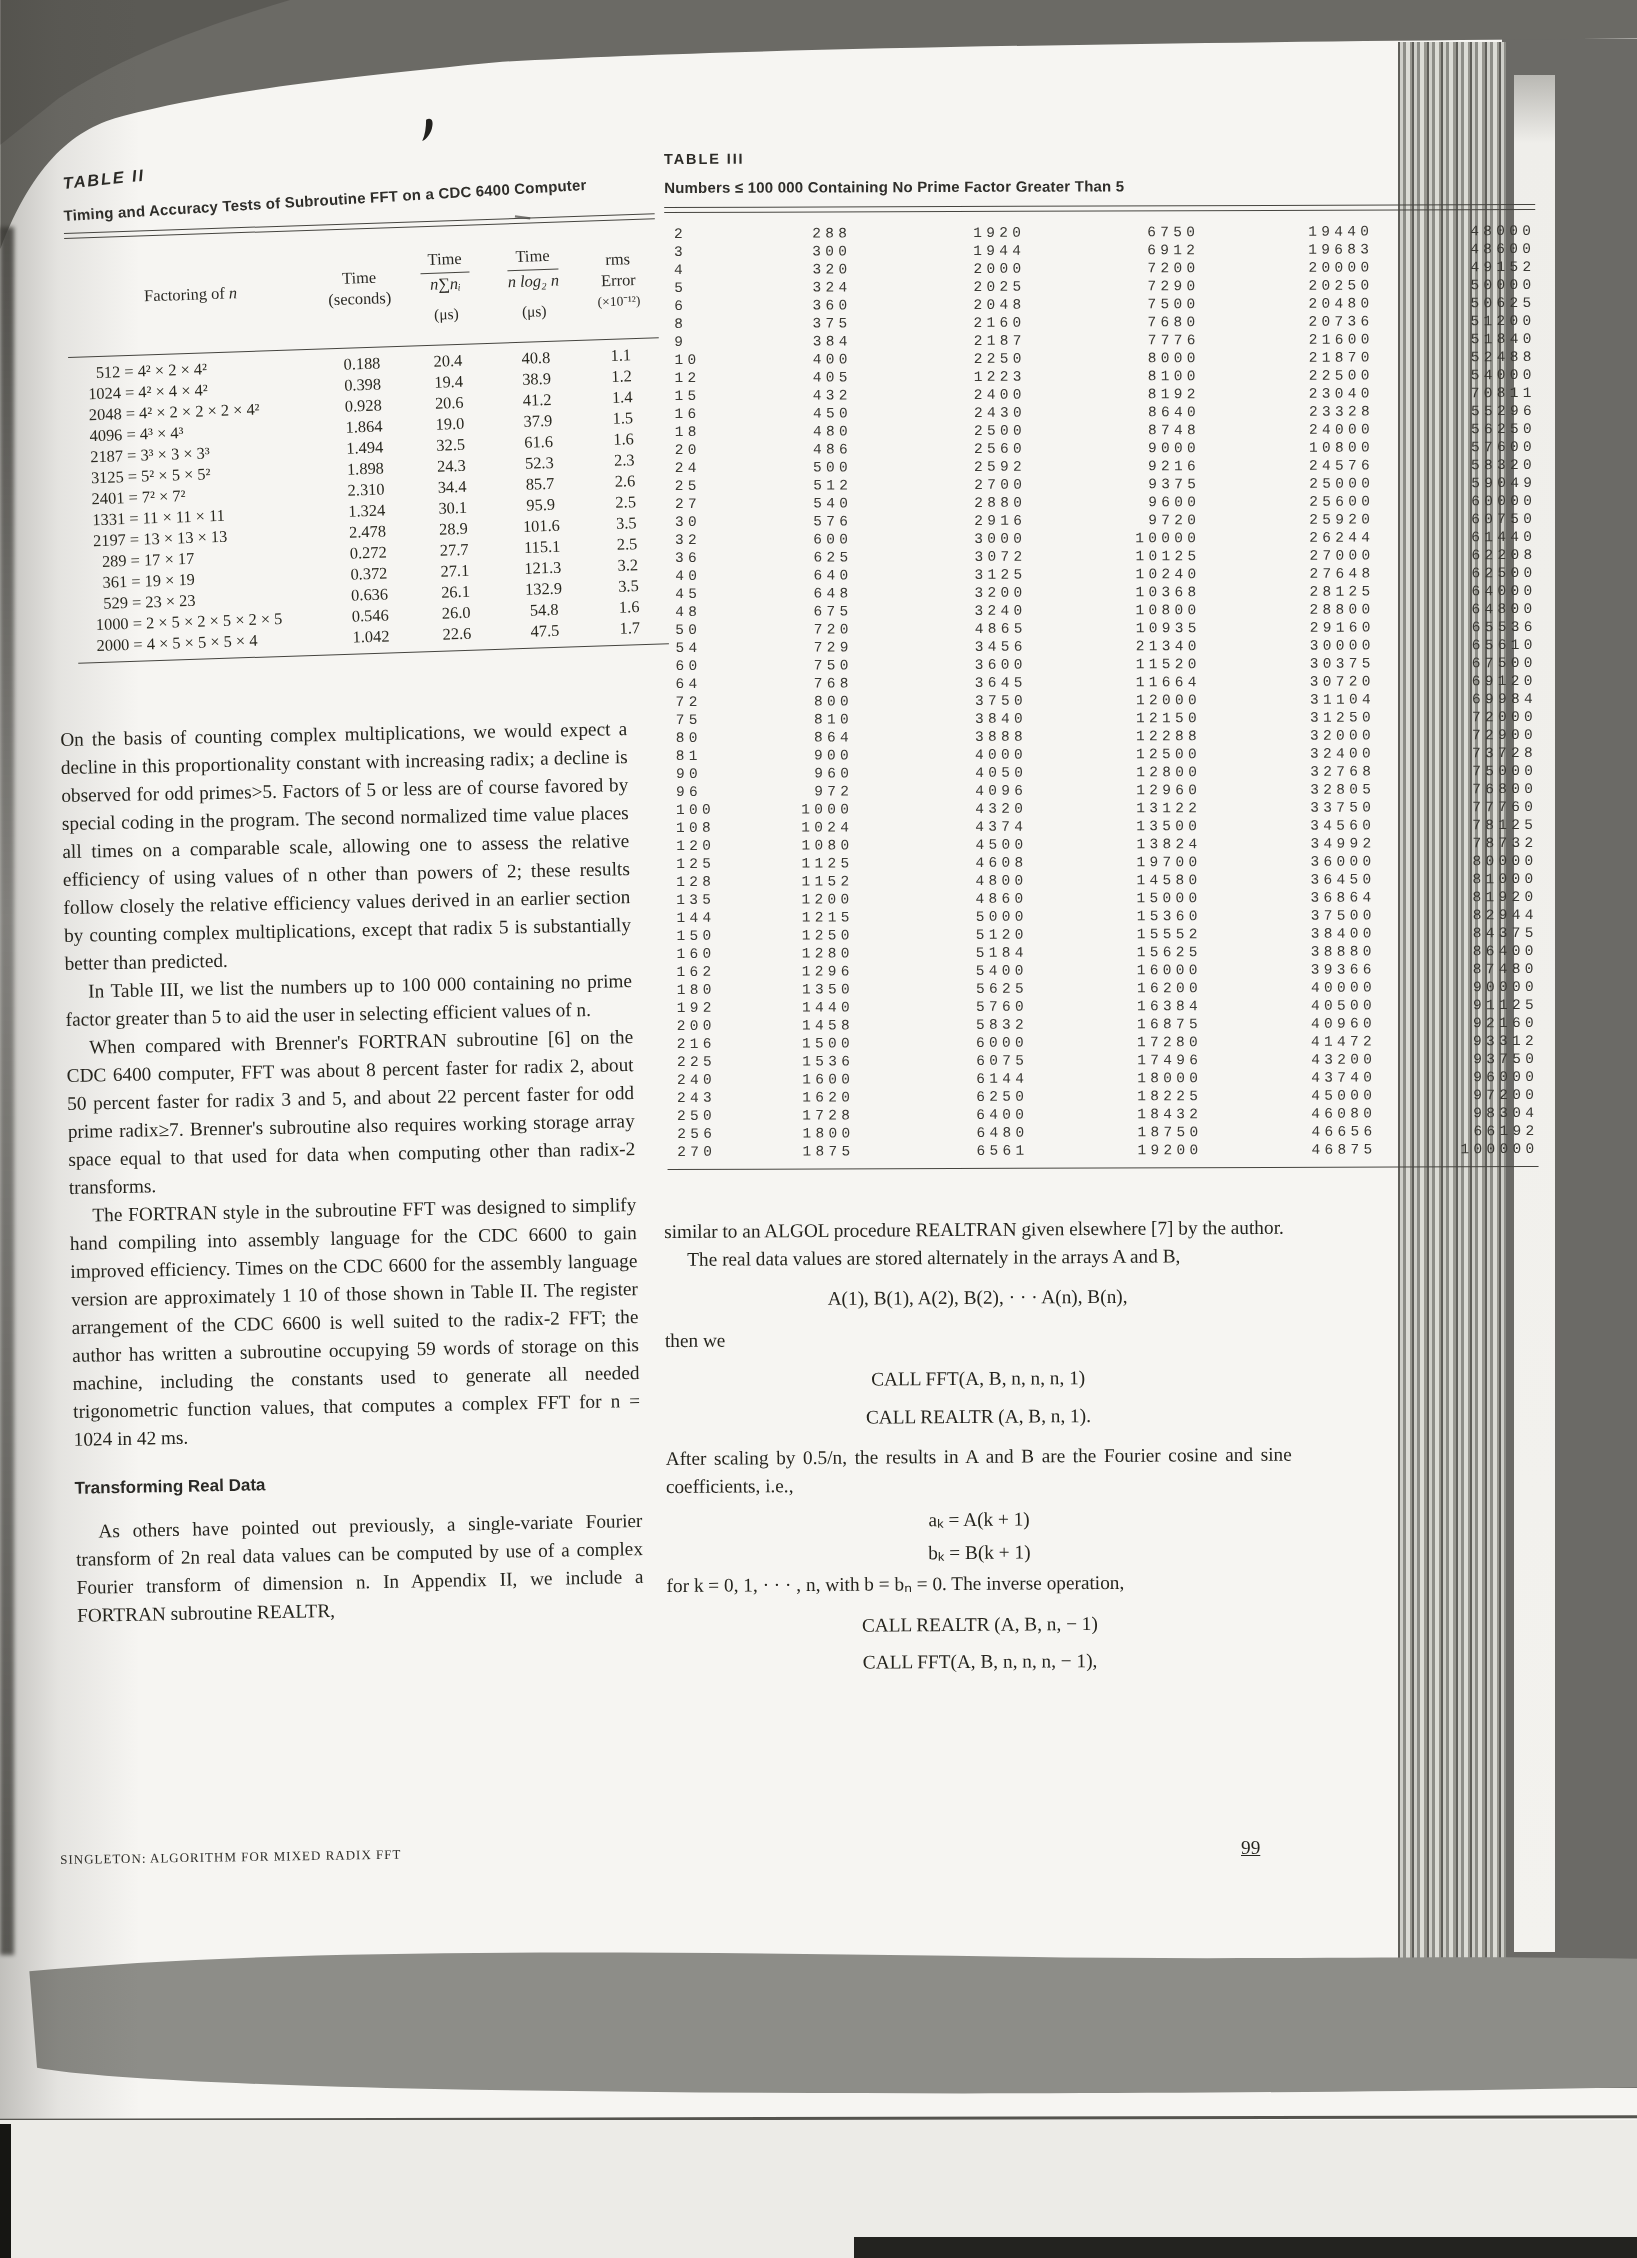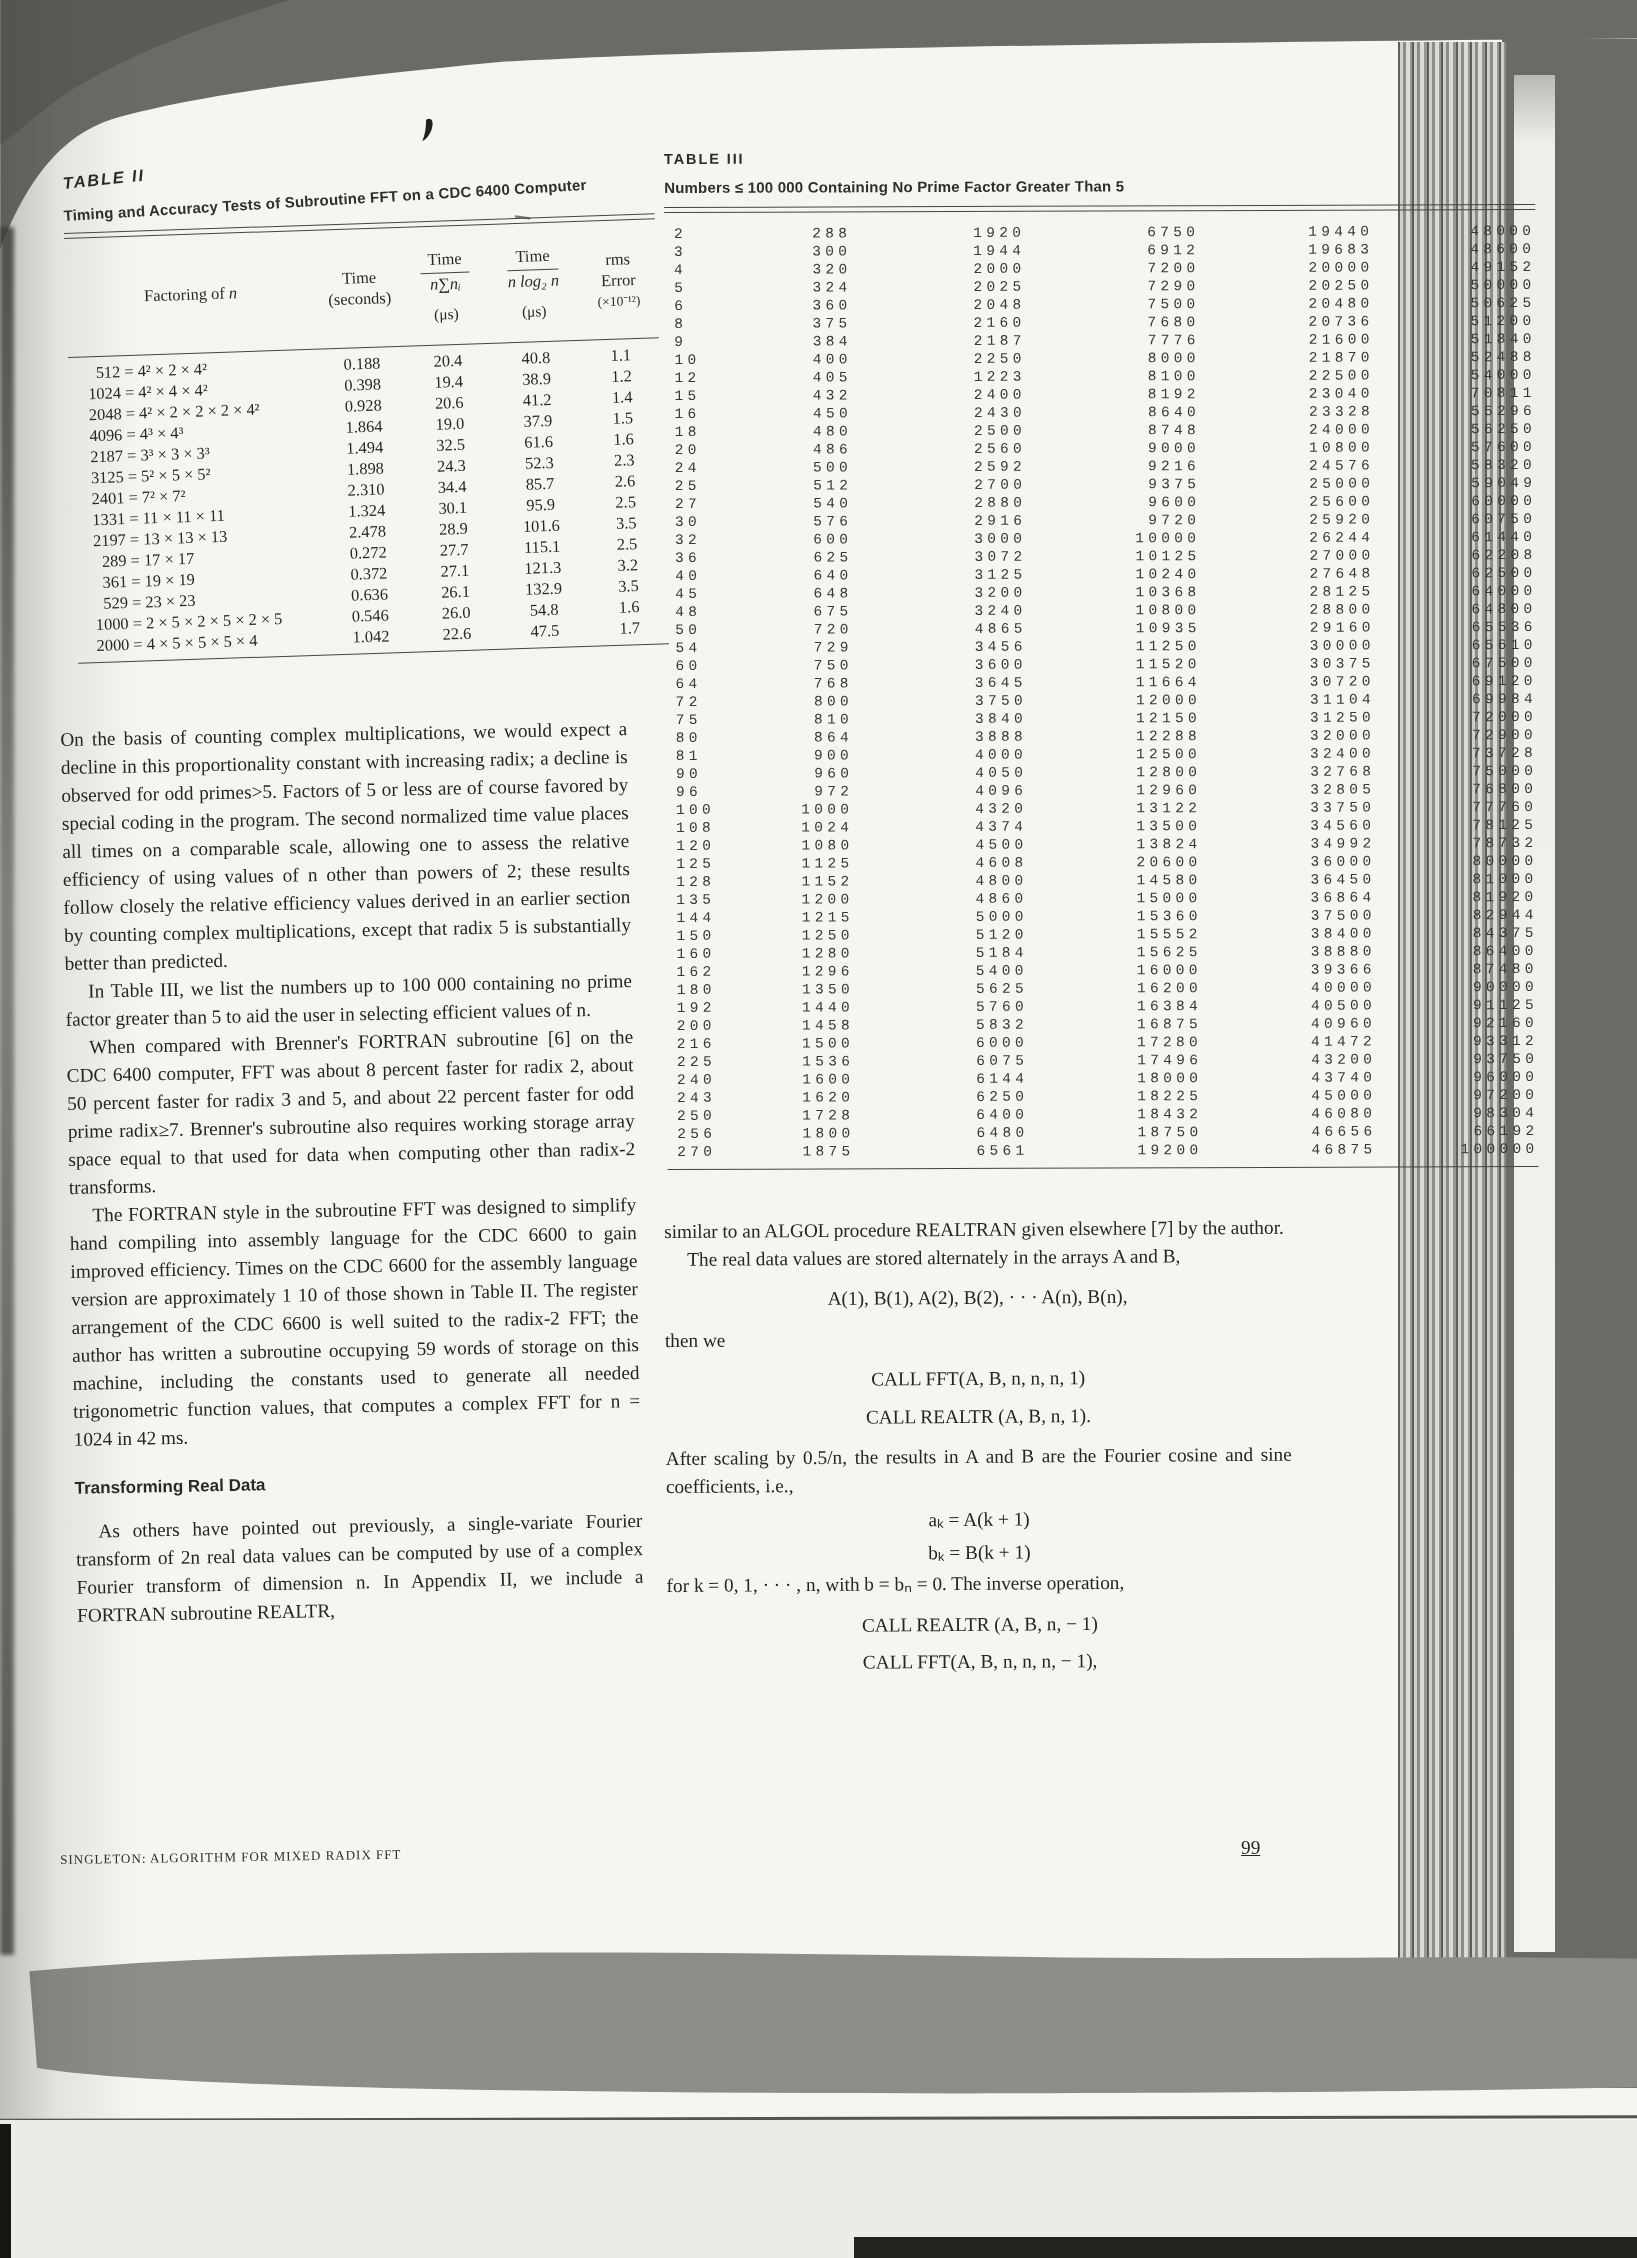--- a/index.html
+++ b/index.html
@@ -368,21 +368,21 @@
       <div class="t3c">64800</div>
       <div class="t3c first">50</div>
       <div class="t3c">720</div>
       <div class="t3c">4865</div>
       <div class="t3c">10935</div>
       <div class="t3c">29160</div>
       <div class="t3c">65536</div>
       <div class="t3c first">54</div>
       <div class="t3c">729</div>
       <div class="t3c">3456</div>
-      <div class="t3c">11250</div>
+      <div class="t3c">21340</div>
       <div class="t3c">30000</div>
       <div class="t3c">65610</div>
       <div class="t3c first">60</div>
       <div class="t3c">750</div>
       <div class="t3c">3600</div>
       <div class="t3c">11520</div>
       <div class="t3c">30375</div>
       <div class="t3c">67500</div>
       <div class="t3c first">64</div>
       <div class="t3c">768</div>
@@ -440,21 +440,21 @@
       <div class="t3c">78125</div>
       <div class="t3c first">120</div>
       <div class="t3c">1080</div>
       <div class="t3c">4500</div>
       <div class="t3c">13824</div>
       <div class="t3c">34992</div>
       <div class="t3c">78732</div>
       <div class="t3c first">125</div>
       <div class="t3c">1125</div>
       <div class="t3c">4608</div>
-      <div class="t3c">20600</div>
+      <div class="t3c">19700</div>
       <div class="t3c">36000</div>
       <div class="t3c">80000</div>
       <div class="t3c first">128</div>
       <div class="t3c">1152</div>
       <div class="t3c">4800</div>
       <div class="t3c">14580</div>
       <div class="t3c">36450</div>
       <div class="t3c">81000</div>
       <div class="t3c first">135</div>
       <div class="t3c">1200</div>

